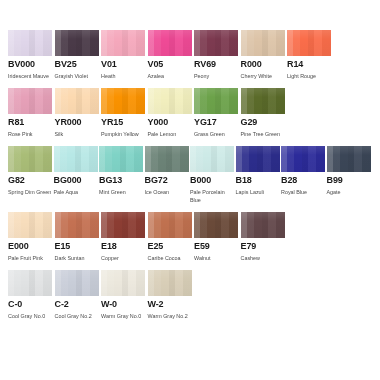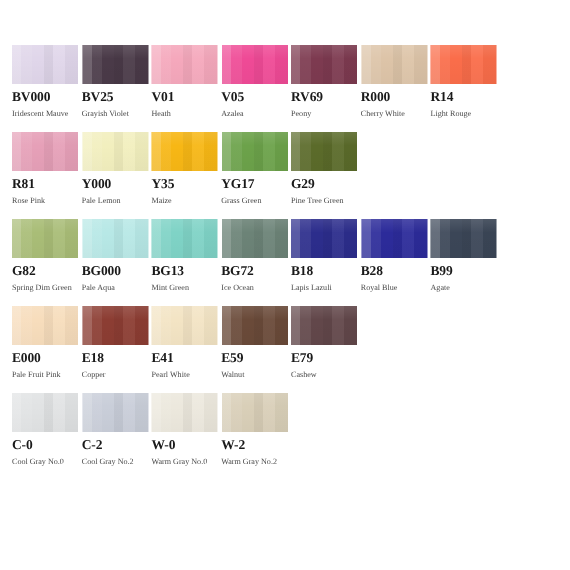--- a/index.html
+++ b/index.html
@@ -14,21 +14,20 @@
     font-family: "Liberation Sans", "DejaVu Sans", sans-serif;
     overflow: hidden;
   }
 
   #chart {
     position: relative;
     width: 380px;
     height: 380px;
     box-sizing: border-box;
     padding: 30px 8px 8px 8px;
-    font-family: Liberation Serif, serif;
   }
 
   .row {
     display: flex;
     width: 100%;
     margin-bottom: 0px;
   }
 
   .cell {
     width: 46.5px;
@@ -142,30 +141,35 @@
       </div>
     </div>
     <div class="row-spacer"></div>
     <div class="row">
       <div class="cell">
         <div class="swatch" style="background-color: rgb(230, 160, 184);"></div>
         <div class="code">R81</div>
         <div class="name">Rose Pink</div>
       </div>
       <div class="cell">
+        <div class="swatch" style="background-color: rgb(252, 217, 176);"></div>
+        <div class="code">YR000</div>
+        <div class="name">Silk</div>
+      </div>
+      <div class="cell">
+        <div class="swatch" style="background-color: rgb(250, 146, 0);"></div>
+        <div class="code">YR15</div>
+        <div class="name">Pumpkin Yellow</div>
+      </div>
+      <div class="cell">
         <div class="swatch" style="background-color: rgb(242, 239, 190);"></div>
         <div class="code">Y000</div>
         <div class="name">Pale Lemon</div>
       </div>
       <div class="cell">
-        <div class="swatch" style="background-color: rgb(247, 183, 21);"></div>
-        <div class="code">Y35</div>
-        <div class="name">Maize</div>
-      </div>
-      <div class="cell">
         <div class="swatch" style="background-color: rgb(108, 162, 74);"></div>
         <div class="code">YG17</div>
         <div class="name">Grass Green</div>
       </div>
       <div class="cell">
         <div class="swatch" style="background-color: rgb(91, 107, 42);"></div>
         <div class="code">G29</div>
         <div class="name">Pine Tree Green</div>
       </div>
     </div>
@@ -185,20 +189,25 @@
         <div class="swatch" style="background-color: rgb(127, 211, 198);"></div>
         <div class="code">BG13</div>
         <div class="name">Mint Green</div>
       </div>
       <div class="cell">
         <div class="swatch" style="background-color: rgb(108, 131, 119);"></div>
         <div class="code">BG72</div>
         <div class="name">Ice Ocean</div>
       </div>
       <div class="cell">
+        <div class="swatch" style="background-color: rgb(205, 234, 231);"></div>
+        <div class="code">B000</div>
+        <div class="name">Pale Porcelain Blue</div>
+      </div>
+      <div class="cell">
         <div class="swatch" style="background-color: rgb(44, 45, 140);"></div>
         <div class="code">B18</div>
         <div class="name">Lapis Lazuli</div>
       </div>
       <div class="cell">
         <div class="swatch" style="background-color: rgb(44, 43, 154);"></div>
         <div class="code">B28</div>
         <div class="name">Royal Blue</div>
       </div>
       <div class="cell">
@@ -208,28 +217,33 @@
       </div>
     </div>
     <div class="row-spacer"></div>
     <div class="row">
       <div class="cell">
         <div class="swatch" style="background-color: rgb(247, 221, 188);"></div>
         <div class="code">E000</div>
         <div class="name">Pale Fruit Pink</div>
       </div>
       <div class="cell">
+        <div class="swatch" style="background-color: rgb(196, 113, 82);"></div>
+        <div class="code">E15</div>
+        <div class="name">Dark Suntan</div>
+      </div>
+      <div class="cell">
         <div class="swatch" style="background-color: rgb(140, 61, 51);"></div>
         <div class="code">E18</div>
         <div class="name">Copper</div>
       </div>
       <div class="cell">
-        <div class="swatch" style="background-color: rgb(243, 228, 196);"></div>
-        <div class="code">E41</div>
-        <div class="name">Pearl White</div>
+        <div class="swatch" style="background-color: rgb(192, 113, 79);"></div>
+        <div class="code">E25</div>
+        <div class="name">Caribe Cocoa</div>
       </div>
       <div class="cell">
         <div class="swatch" style="background-color: rgb(106, 74, 57);"></div>
         <div class="code">E59</div>
         <div class="name">Walnut</div>
       </div>
       <div class="cell">
         <div class="swatch" style="background-color: rgb(98, 71, 74);"></div>
         <div class="code">E79</div>
         <div class="name">Cashew</div>

